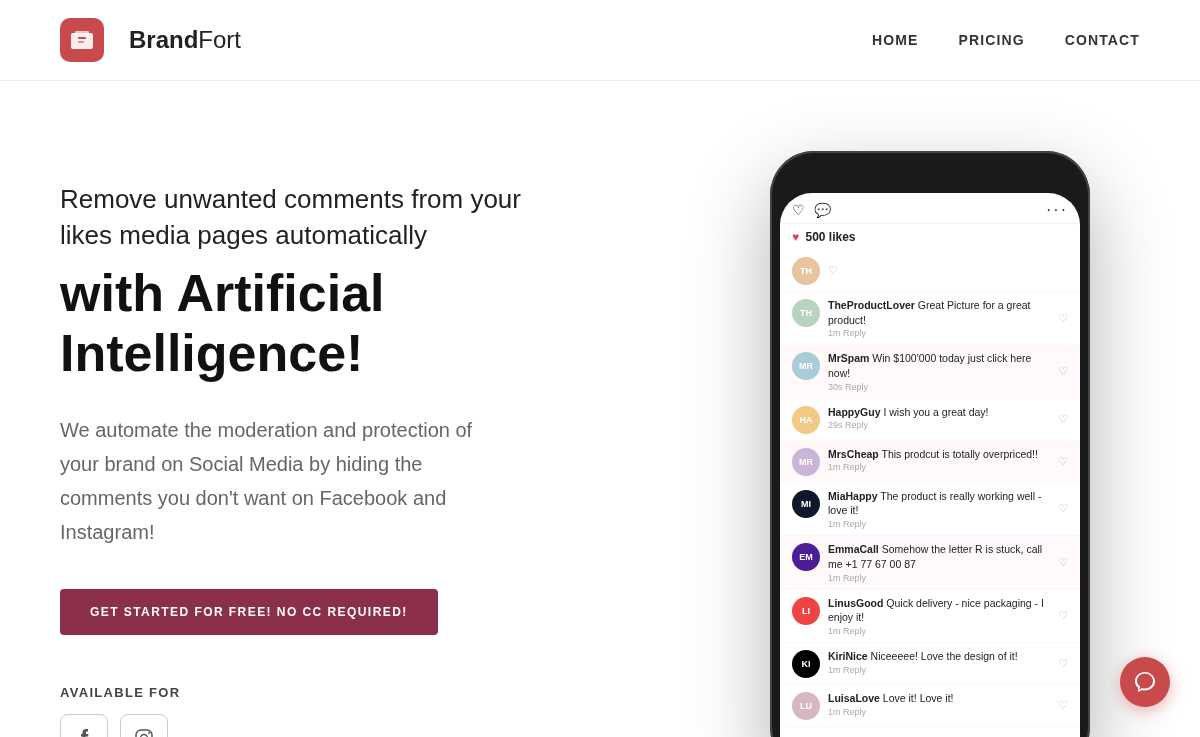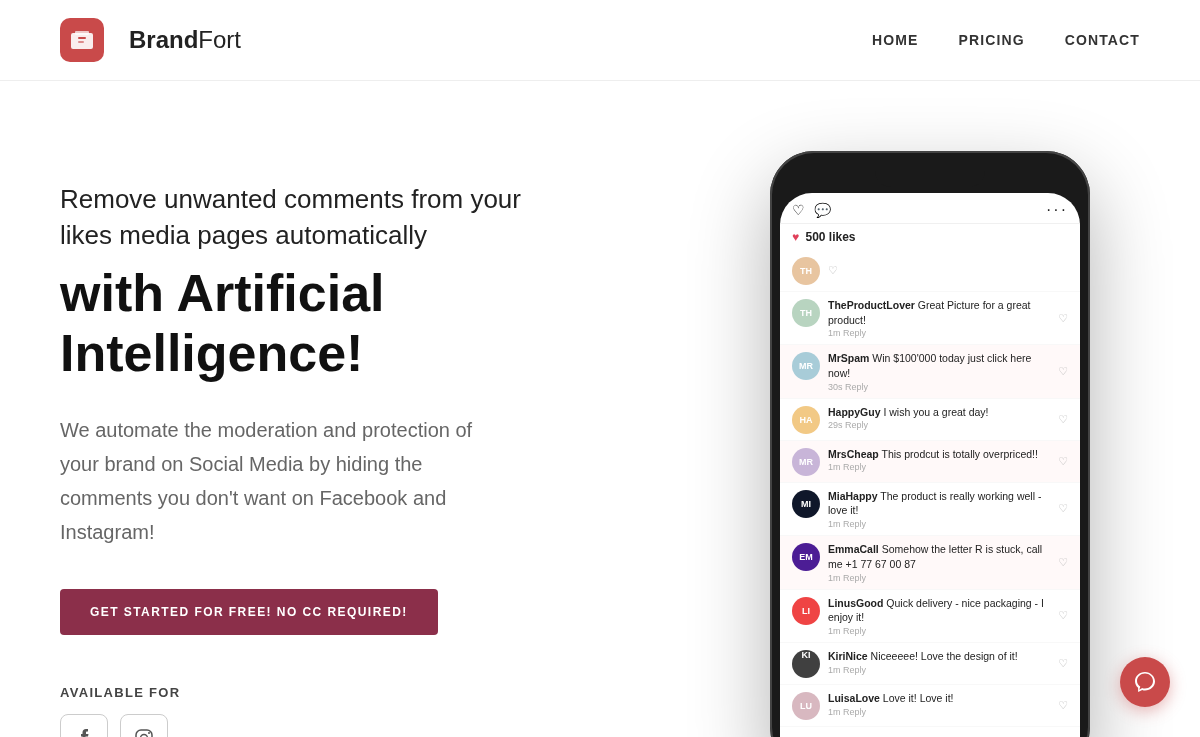--- a/index.html
+++ b/index.html
@@ -280,21 +280,21 @@
     </div>
     <div class="comment-body">
       <div class="comment-text">
         <strong>LinusGood</strong> Quick delivery - nice packaging - I enjoy it!
       </div>
       <div class="comment-meta">1m Reply</div>
     </div>
     <span class="comment-heart">♡</span>
   </div>
             <div class="comment-item">
-    <div class="comment-avatar" style="background:#404040; display:flex; justify-content:center;">
+    <div class="comment-avatar" style="background:#000000; display:flex; align-items:center; justify-content:center;">
       <span style="font-size:9px; font-weight:700; color:#fff;">KI</span>
     </div>
     <div class="comment-body">
       <div class="comment-text">
         <strong>KiriNice</strong> Niceeeee! Love the design of it!
       </div>
       <div class="comment-meta">1m Reply</div>
     </div>
     <span class="comment-heart">♡</span>
   </div>

